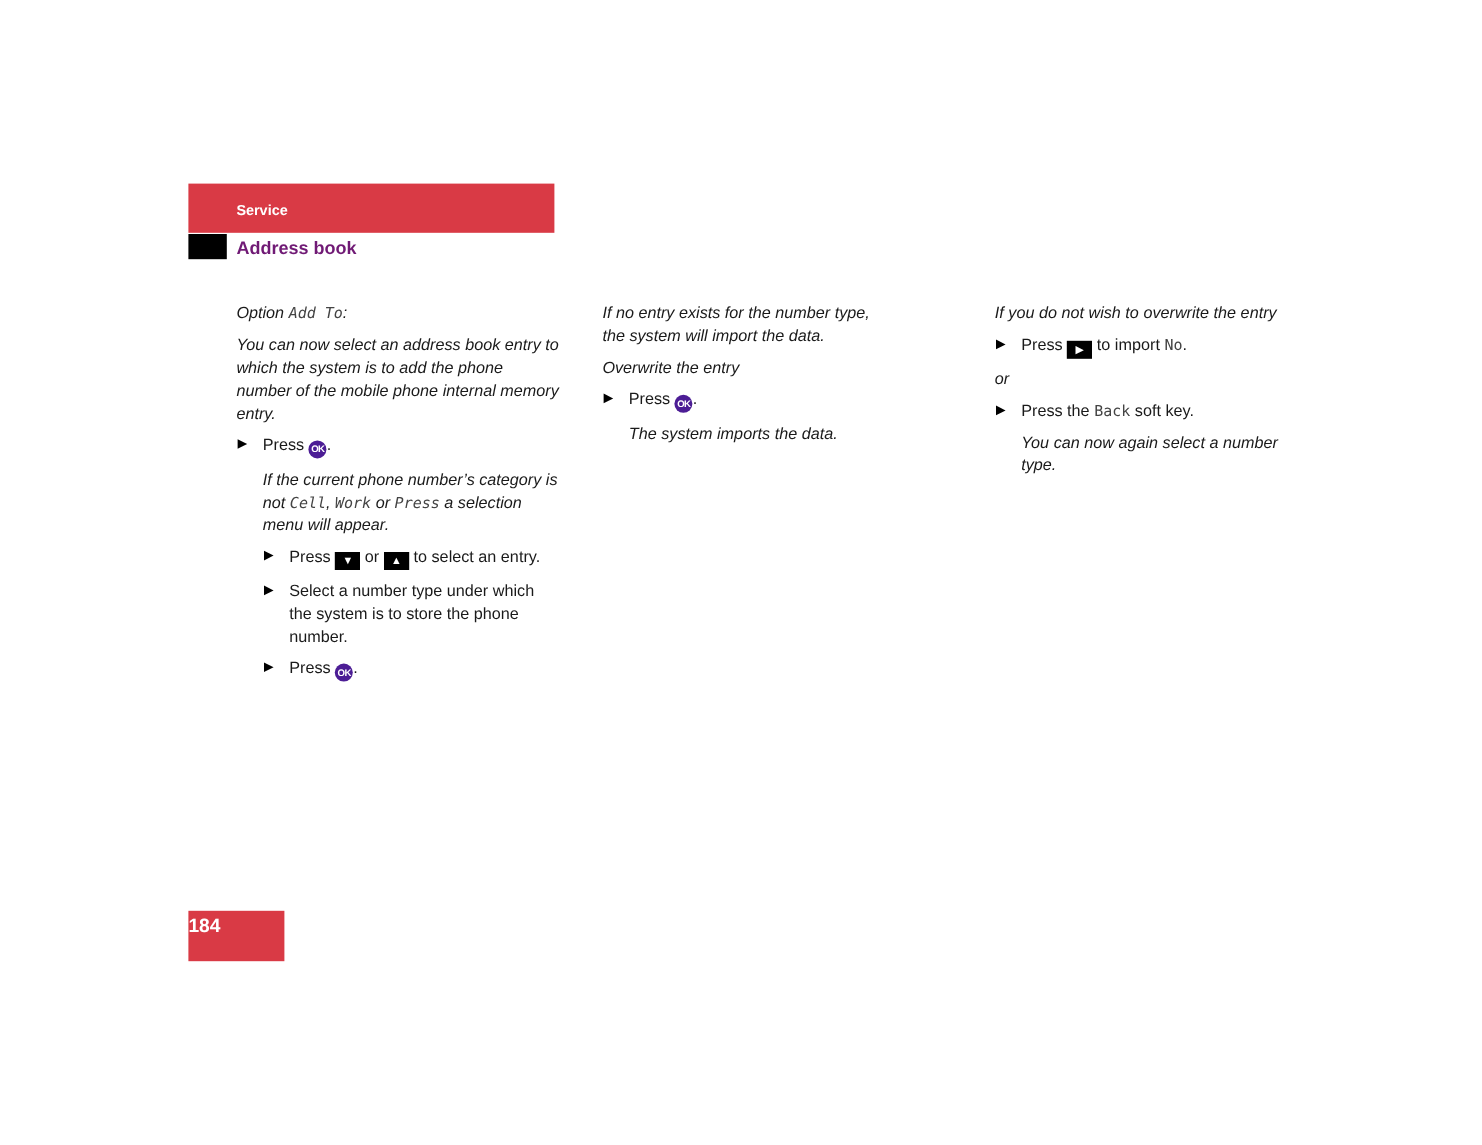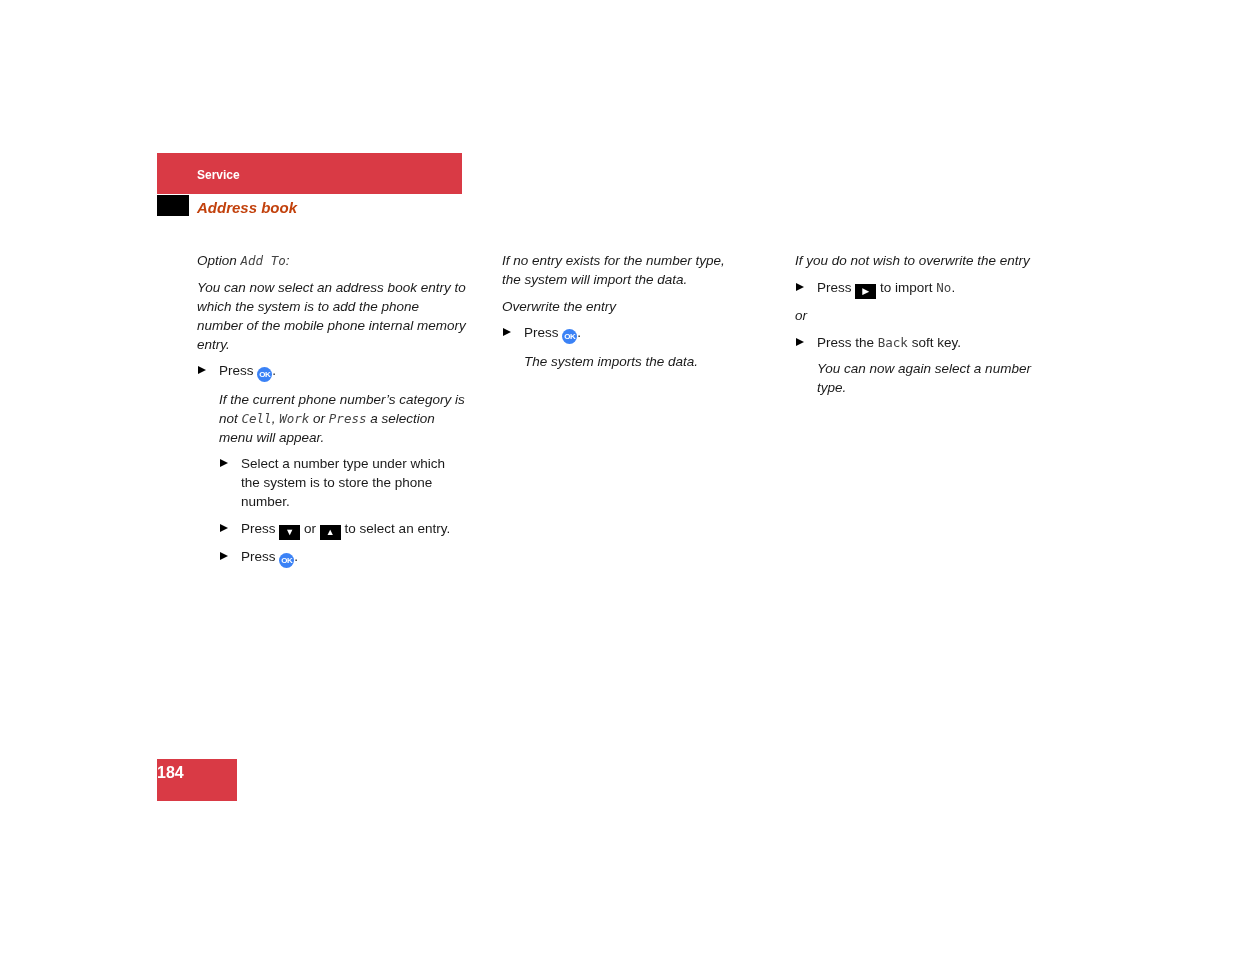--- a/index.html
+++ b/index.html
@@ -1,31 +1,31 @@
 <!DOCTYPE html>
 <html><head>
 <meta charset="utf-8">
 <style>
   html, body { margin: 0; padding: 0; background: #ffffff; }
   body { width: 1235px; height: 954px; position: relative; overflow: hidden;
          font-family: "Liberation Sans", sans-serif; color: #1a1a1a; }
   .header-bar { position: absolute; left: 157px; top: 153px; width: 305px; height: 41px; background: #d93a45; }
   .header-title { position: absolute; left: 197px; top: 168px; font-size: 12px; font-weight: bold; color: #ffffff; }
   .sub-block { position: absolute; left: 157px; top: 195px; width: 32px; height: 21px; background: #000000; }
-  .sub-title { position: absolute; left: 197px; top: 199px; font-size: 15px; font-weight: bold; color: #c2410c; font-style: italic; }
+  .sub-title { position: absolute; left: 197px; top: 199px; font-size: 15px; font-weight: bold; color: #701a75; }
   .col { position: absolute; top: 251px; font-size: 13.5px; line-height: 19px; }
   .col1 { left: 197px; width: 270px; }
   .col2 { left: 502px; width: 245px; }
-  .col3 { left: 795px; width: 260px; }
+  .col3 { left: 829px; width: 260px; }
   p { margin: 0 0 7.5px 0; font-style: italic; }
   .mono { font-family: "DejaVu Sans Mono", monospace; font-size: 12.5px; color: #444; }
   .bullet { position: relative; padding-left: 22px; margin: 0 0 7.5px 0; }
   .bullet::before { content: ""; position: absolute; left: 1px; top: 5px; border-left: 8px solid #000; border-top: 4.5px solid transparent; border-bottom: 4.5px solid transparent; }
   .indent { padding-left: 22px; }
-  .ok-icon { display: inline-block; width: 15px; height: 15px; border-radius: 50%; background: #3b82f6; color: #fff; font-size: 8px; font-weight: bold; line-height: 15px; text-align: center; vertical-align: -2px; letter-spacing: -0.5px; }
+  .ok-icon { display: inline-block; width: 15px; height: 15px; border-radius: 50%; background: #4c1d95; color: #fff; font-size: 8px; font-weight: bold; line-height: 15px; text-align: center; vertical-align: -2px; letter-spacing: -0.5px; }
   .key-icon { display: inline-block; width: 21px; height: 15px; background: #000; color: #fff; font-size: 9px; line-height: 15px; text-align: center; vertical-align: -2px; }
   .page-box { position: absolute; left: 157px; top: 759px; width: 80px; height: 42px; background: #d93a45; }
   .page-num { position: absolute; left: 157px; top: 764px; width: 74px; text-align: left; font-size: 16px; font-weight: bold; color: #ffffff; }
 </style>
 </head>
 <body>
 
 <div class="header-bar"></div>
 <div class="header-title">Service</div>
 <div class="sub-block"></div>
@@ -44,28 +44,28 @@
   <p class="indent">
     <span>If the current phone number’s category is not</span>
     <span class="mono">Cell</span><span>,</span>
     <span class="mono">Work</span>
     <span>or</span>
     <span class="mono">Press</span>
     <span>a selection menu will appear.</span>
   </p>
   <div class="indent">
     <div class="bullet">
-      <span>Select a number type under which the system is to store the phone number.</span>
-    </div>
-    <div class="bullet">
       <span>Press</span>
       <span class="key-icon">▼</span>
       <span>or</span>
       <span class="key-icon">▲</span>
       <span>to select an entry.</span>
+    </div>
+    <div class="bullet">
+      <span>Select a number type under which the system is to store the phone number.</span>
     </div>
     <div class="bullet">
       <span>Press</span>
       <span class="ok-icon">OK</span><span>.</span>
     </div>
   </div>
 </div>
 
 <div class="col col2">
   <p>If no entry exists for the number type, the system will import the data.</p>

